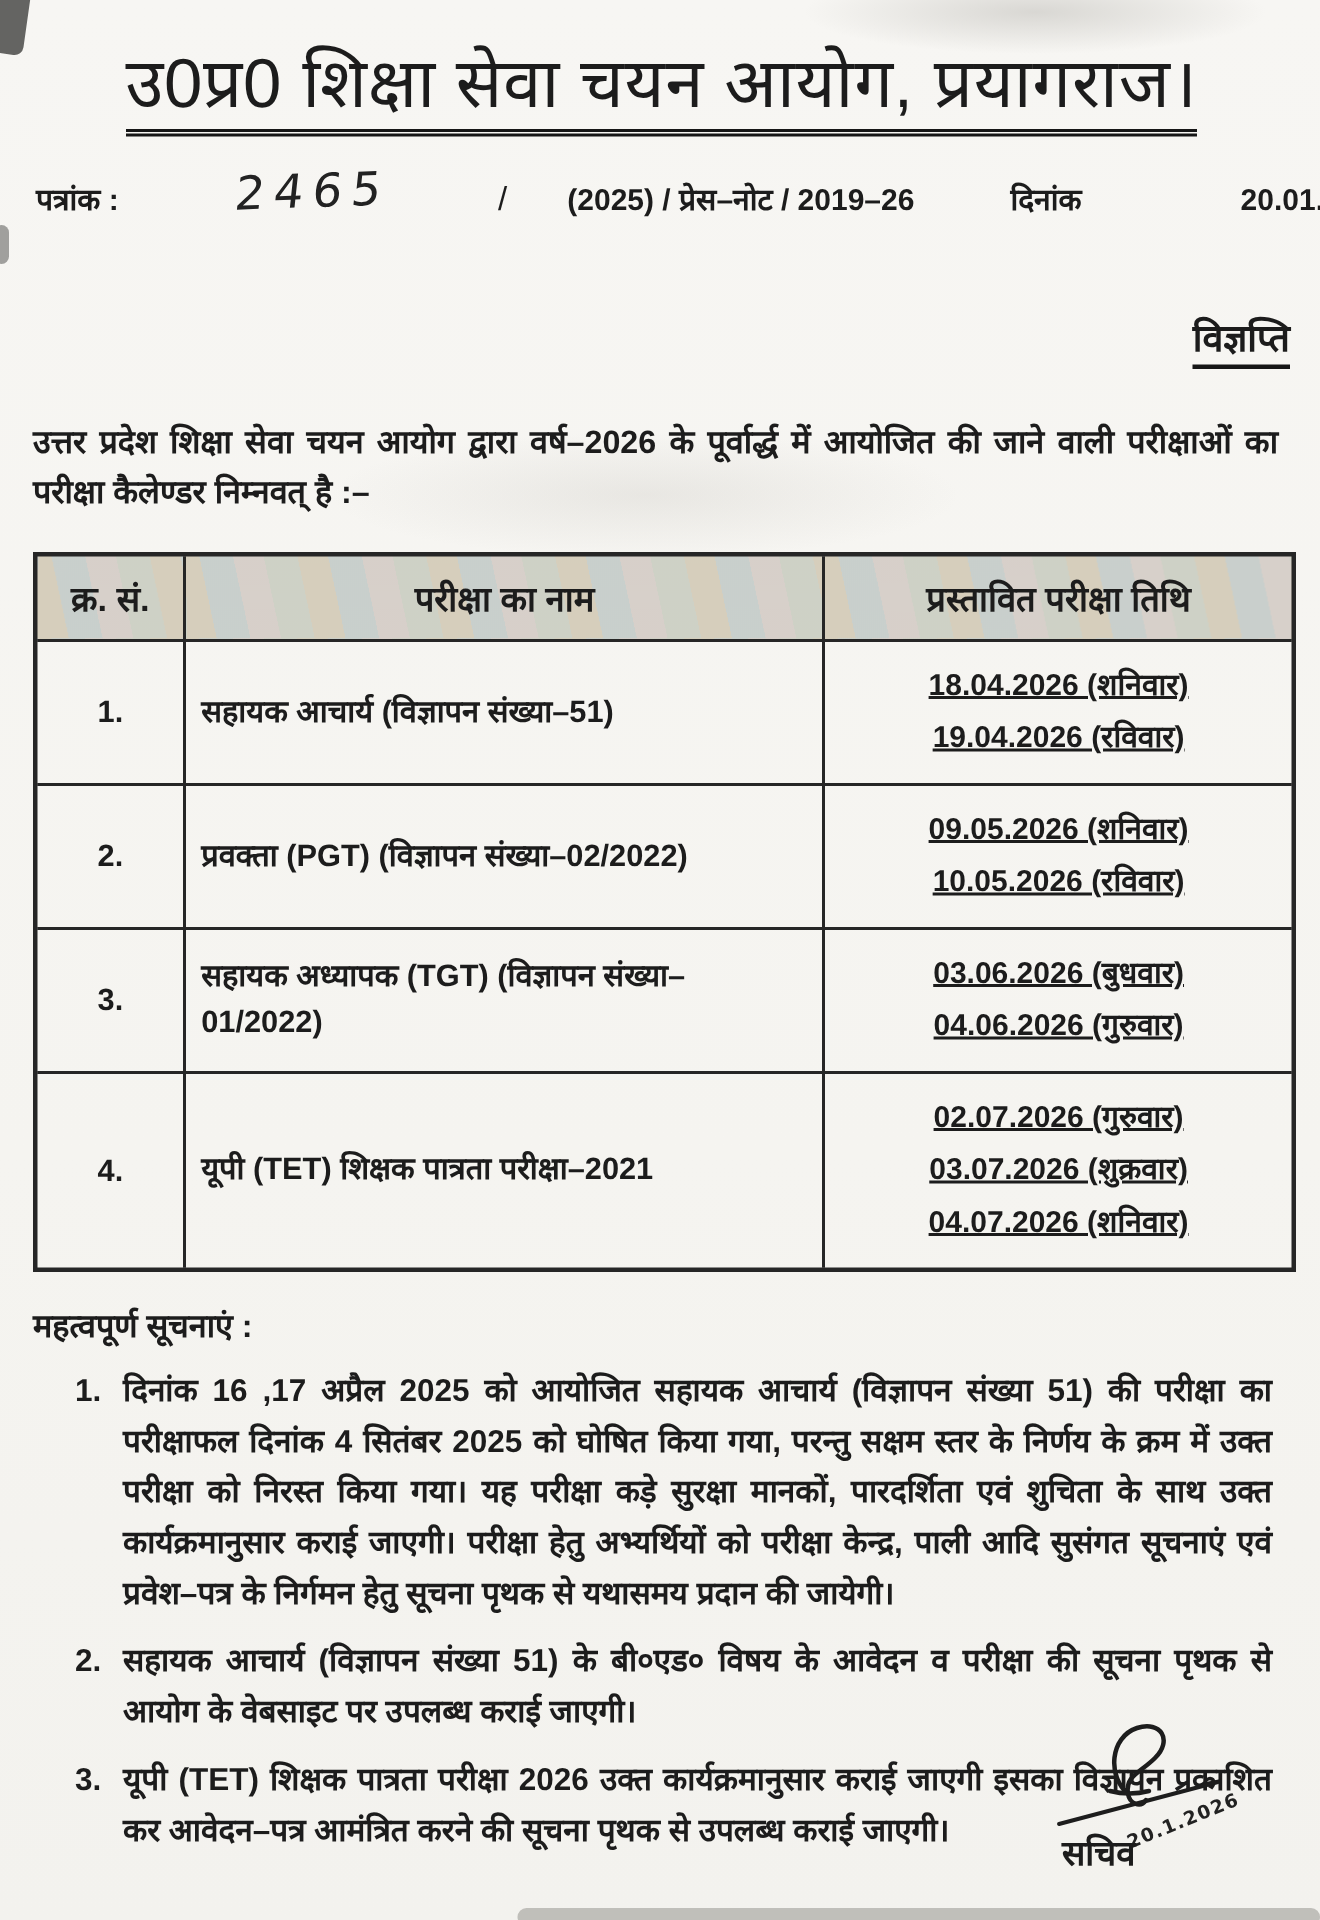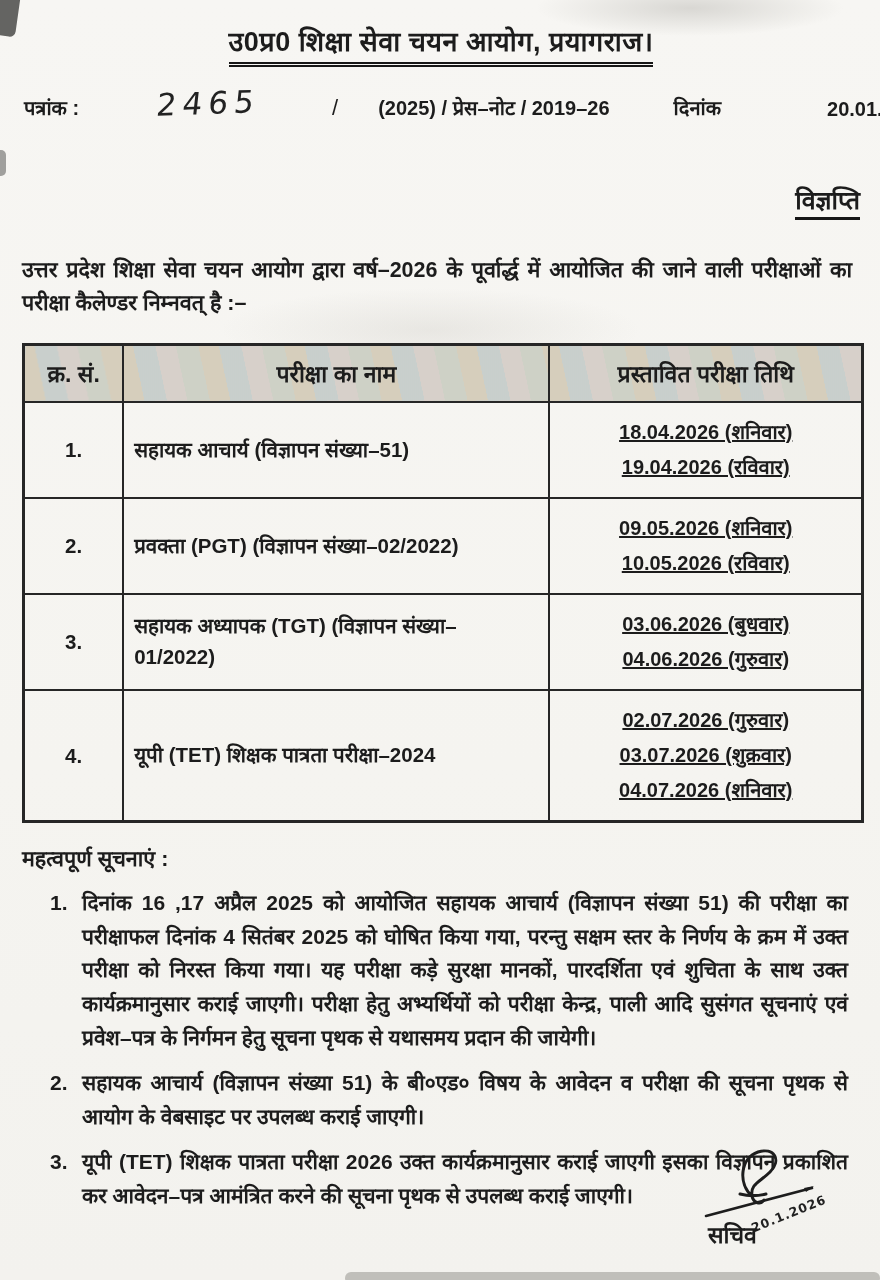--- a/index.html
+++ b/index.html
@@ -20,22 +20,22 @@
     padding:18px 20px 0 22px;
   }
   .artifact{ position:absolute; background:#4a4a48; }
   .artifact.a1{ left:-6px; top:-8px; width:24px; height:44px; border-radius:6px; transform:rotate(8deg); opacity:.85;}
   .artifact.a2{ left:-4px; top:150px; width:10px; height:26px; border-radius:5px; opacity:.5;}
   .artifact.a3{ left:345px; bottom:-4px; width:535px; height:12px; border-radius:6px; background:#b3b1ad; opacity:.8;}
 
   
   .doc-title{
     text-align:center;
-    font-size:27px;
-    font-weight:700;
+    font-size:46px;
+    font-weight:400;
     letter-spacing:.5px;
     margin-top:4px;
   }
   .doc-title .u{
     border-bottom:5px double #161616;
     padding-bottom:5px;
   }
   .ref-line{
     margin-top:26px;
     display:flex;
@@ -224,21 +224,21 @@
         <tr>
           <td class="sno">3.</td>
           <td class="ename">सहायक अध्यापक (TGT) (विज्ञापन संख्या– 01/2022)</td>
           <td class="edates">
             <div class="date-line">03.06.2026 (बुधवार)</div>
             <div class="date-line">04.06.2026 (गुरुवार)</div>
           </td>
         </tr>
         <tr>
           <td class="sno">4.</td>
-          <td class="ename">यूपी (TET) शिक्षक पात्रता परीक्षा–2024</td>
+          <td class="ename">यूपी (TET) शिक्षक पात्रता परीक्षा–2021</td>
           <td class="edates">
             <div class="date-line">02.07.2026 (गुरुवार)</div>
             <div class="date-line">03.07.2026 (शुक्रवार)</div>
             <div class="date-line">04.07.2026 (शनिवार)</div>
           </td>
         </tr>
       </tbody>
   </table>
 
   <div class="notes-heading">महत्वपूर्ण सूचनाएं :</div>

